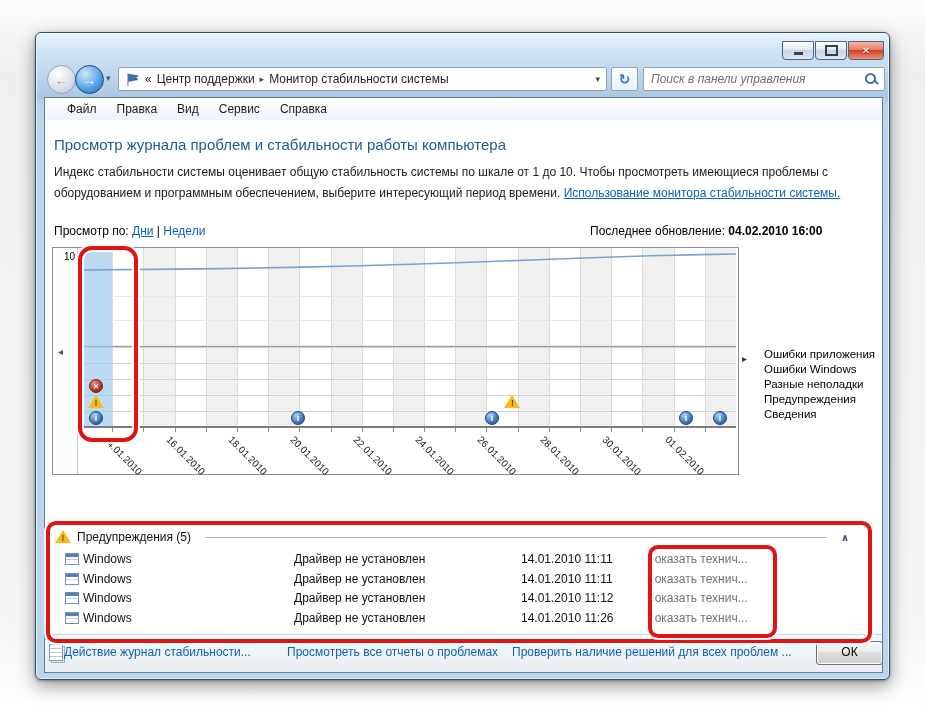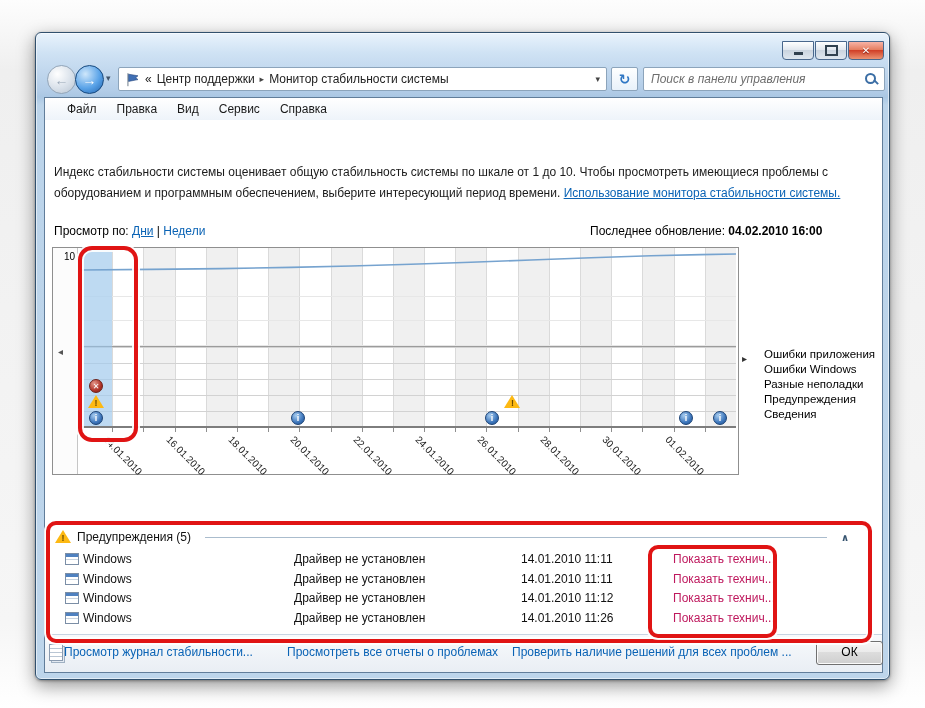--- a/index.html
+++ b/index.html
@@ -106,21 +106,21 @@
   .th.sorted{background:#e7f3fb;border-left:1px solid #bcd9ef;border-right:1px solid #bcd9ef;}
   .sortglyph{position:absolute;left:50%;top:-3px;font-size:8px;color:#7f9db9;}
   .group-row{position:absolute;left:0;top:28px;width:808px;height:18px;display:flex;align-items:center;
     font-size:12px;color:#111;gap:6px;}
   .group-line{flex:1;border-top:1px solid #aabccd;margin:0 8px;}
   .collapse{font-size:10px;font-weight:bold;color:#34526e;padding-right:6px;}
   .trow{position:absolute;left:0;height:19px;width:808px;font-size:12px;color:#111;}
   .trow .src{position:absolute;left:36px;top:2px;}
   .trow .sum{position:absolute;left:247px;top:2px;}
   .trow .dat{position:absolute;left:474px;top:2px;}
-  .trow .act{position:absolute;left:626px;top:2px;color:#be185d;text-decoration:none;cursor:pointer;}
+  .trow .act{position:absolute;left:599px;top:2px;color:#737373;text-decoration:none;cursor:pointer;}
   .win-icon{position:absolute;left:18px;top:3px;width:14px;height:12px;border:1px solid #7b8ea6;box-sizing:border-box;
     background:linear-gradient(#4f81c0 0 3px,rgba(0,0,0,0) 3px),
       repeating-linear-gradient(180deg,transparent 0 5px,#c9d4e0 5px 6px),#fff;}
   
   .doc-icon{position:absolute;left:4px;top:9px;width:12px;height:15px;border:1px solid #8a9bb0;background:
     repeating-linear-gradient(180deg,transparent 0 3px,#b9c6d4 3px 4px) #fff;
     box-shadow:2px 2px 0 -1px #e3eaf2,2px 2px 0 0 #9fb0c2;}
   .flink{position:absolute;top:10px;font-size:12px;color:#0a63b5;text-decoration:none;cursor:pointer;}
   .okbtn{position:absolute;left:771px;top:6px;width:65px;height:22px;border:1px solid #707070;border-radius:3px;
     background:linear-gradient(#f6f6f6,#ebebeb 45%,#dddddd 46%,#cfcfcf);
@@ -181,20 +181,21 @@
     <div class="client">
       <div class="menubar">
         <span class="menuitem">Файл</span>
         <span class="menuitem">Правка</span>
         <span class="menuitem">Вид</span>
         <span class="menuitem">Сервис</span>
         <span class="menuitem">Справка</span>
       </div>
 
       <div class="content">
+        <h1 class="page-title">Просмотр журнала проблем и стабильности работы компьютера</h1>
 
         <div class="intro">
           <div>Индекс стабильности системы оценивает общую стабильность системы по шкале от 1 до 10. Чтобы просмотреть имеющиеся проблемы с</div>
           <div>
             <span>оборудованием и программным обеспечением, выберите интересующий период времени.</span>
             <a class="link">Использование монитора стабильности системы.</a>
           </div>
         </div>
 
         <div class="viewbar">
@@ -292,20 +293,20 @@
           </div>
         </div>
 
         <div class="ann" style="left:33px;top:126px;width:52px;height:188px;"></div>
         <div class="ann" style="left:1px;top:401px;width:818px;height:114px;border-radius:10px;"></div>
         <div class="ann" style="left:603px;top:425px;width:121px;height:85px;border-radius:10px;"></div>
       </div>
 
       <div class="footer">
         <span class="doc-icon"></span>
-        <a class="flink" style="left:19px;">Просмотр журнал стабильности...</a>
+        <a class="flink" style="left:19px;">Действие журнал стабильности...</a>
         <a class="flink" style="left:242px;">Просмотреть все отчеты о проблемах</a>
         <a class="flink" style="left:467px;">Проверить наличие решений для всех проблем ...</a>
         <div class="okbtn">ОК</div>
       </div>
     </div>
   </div>
 </div>
 
 </body></html>

